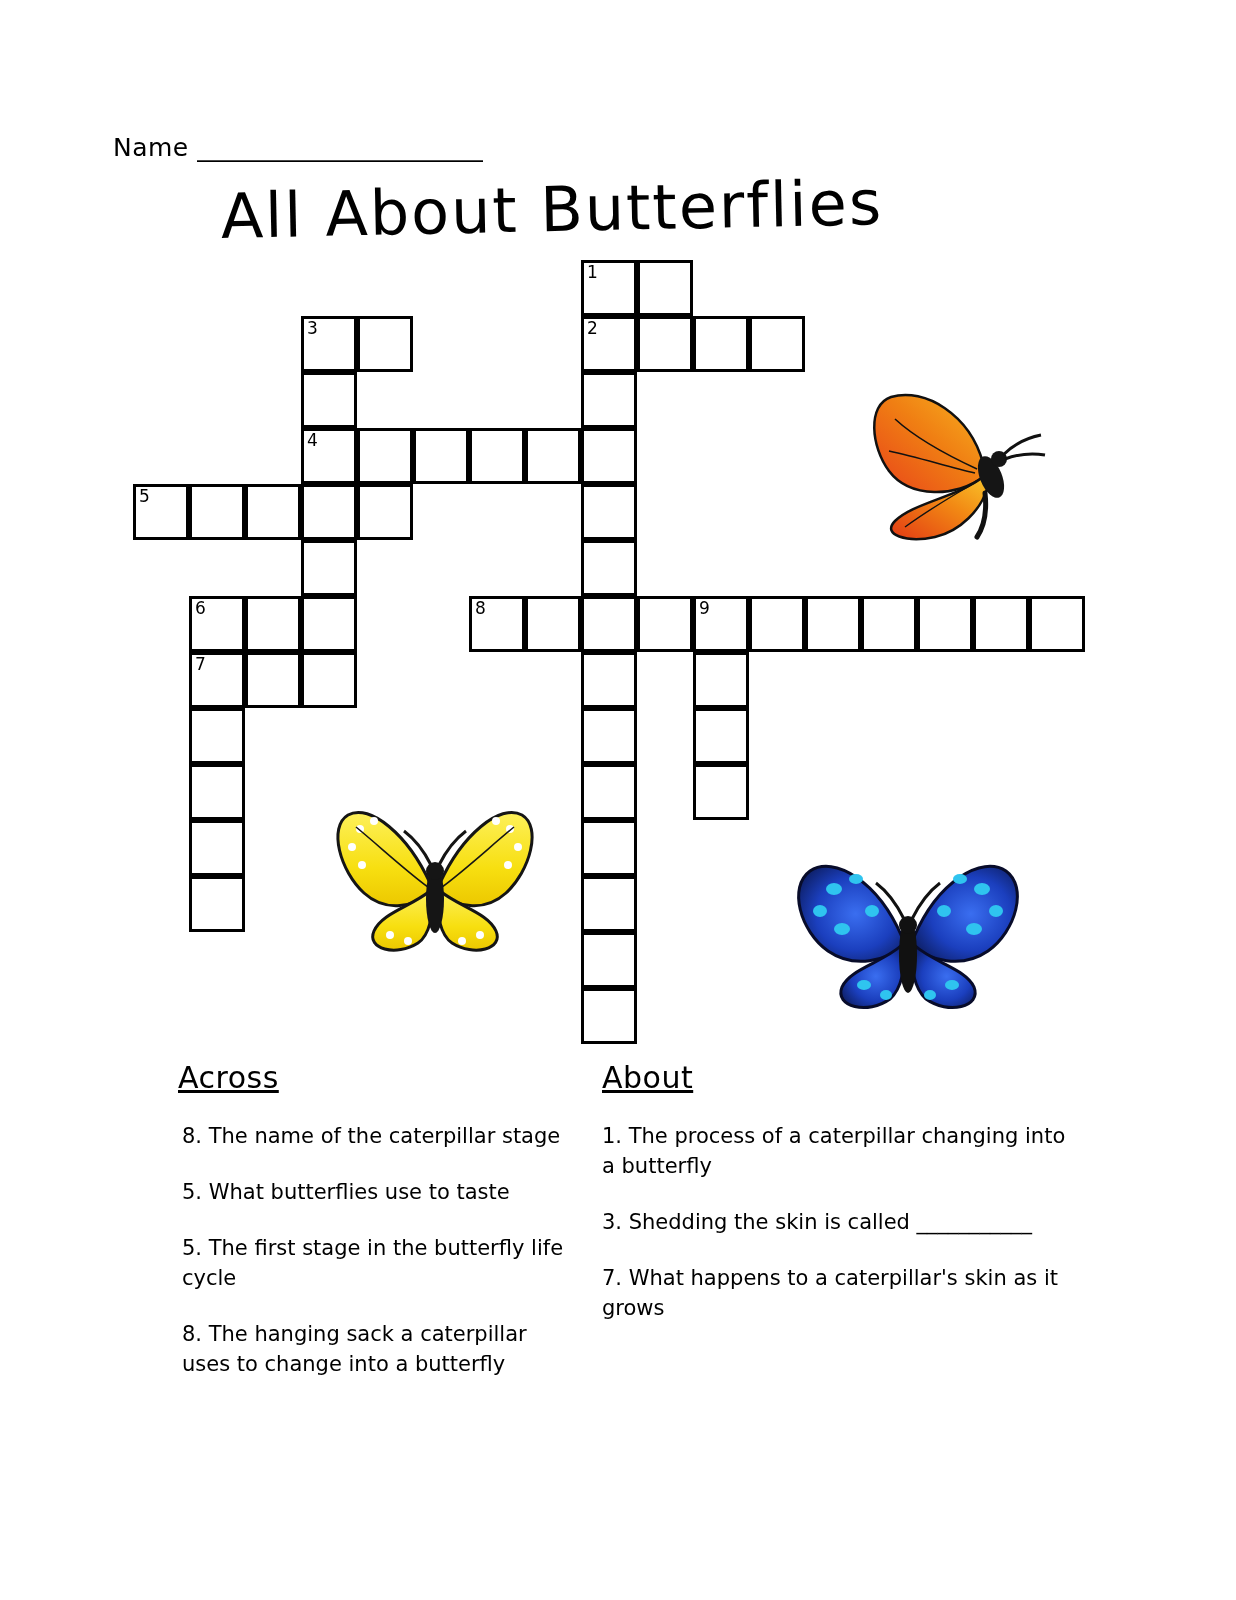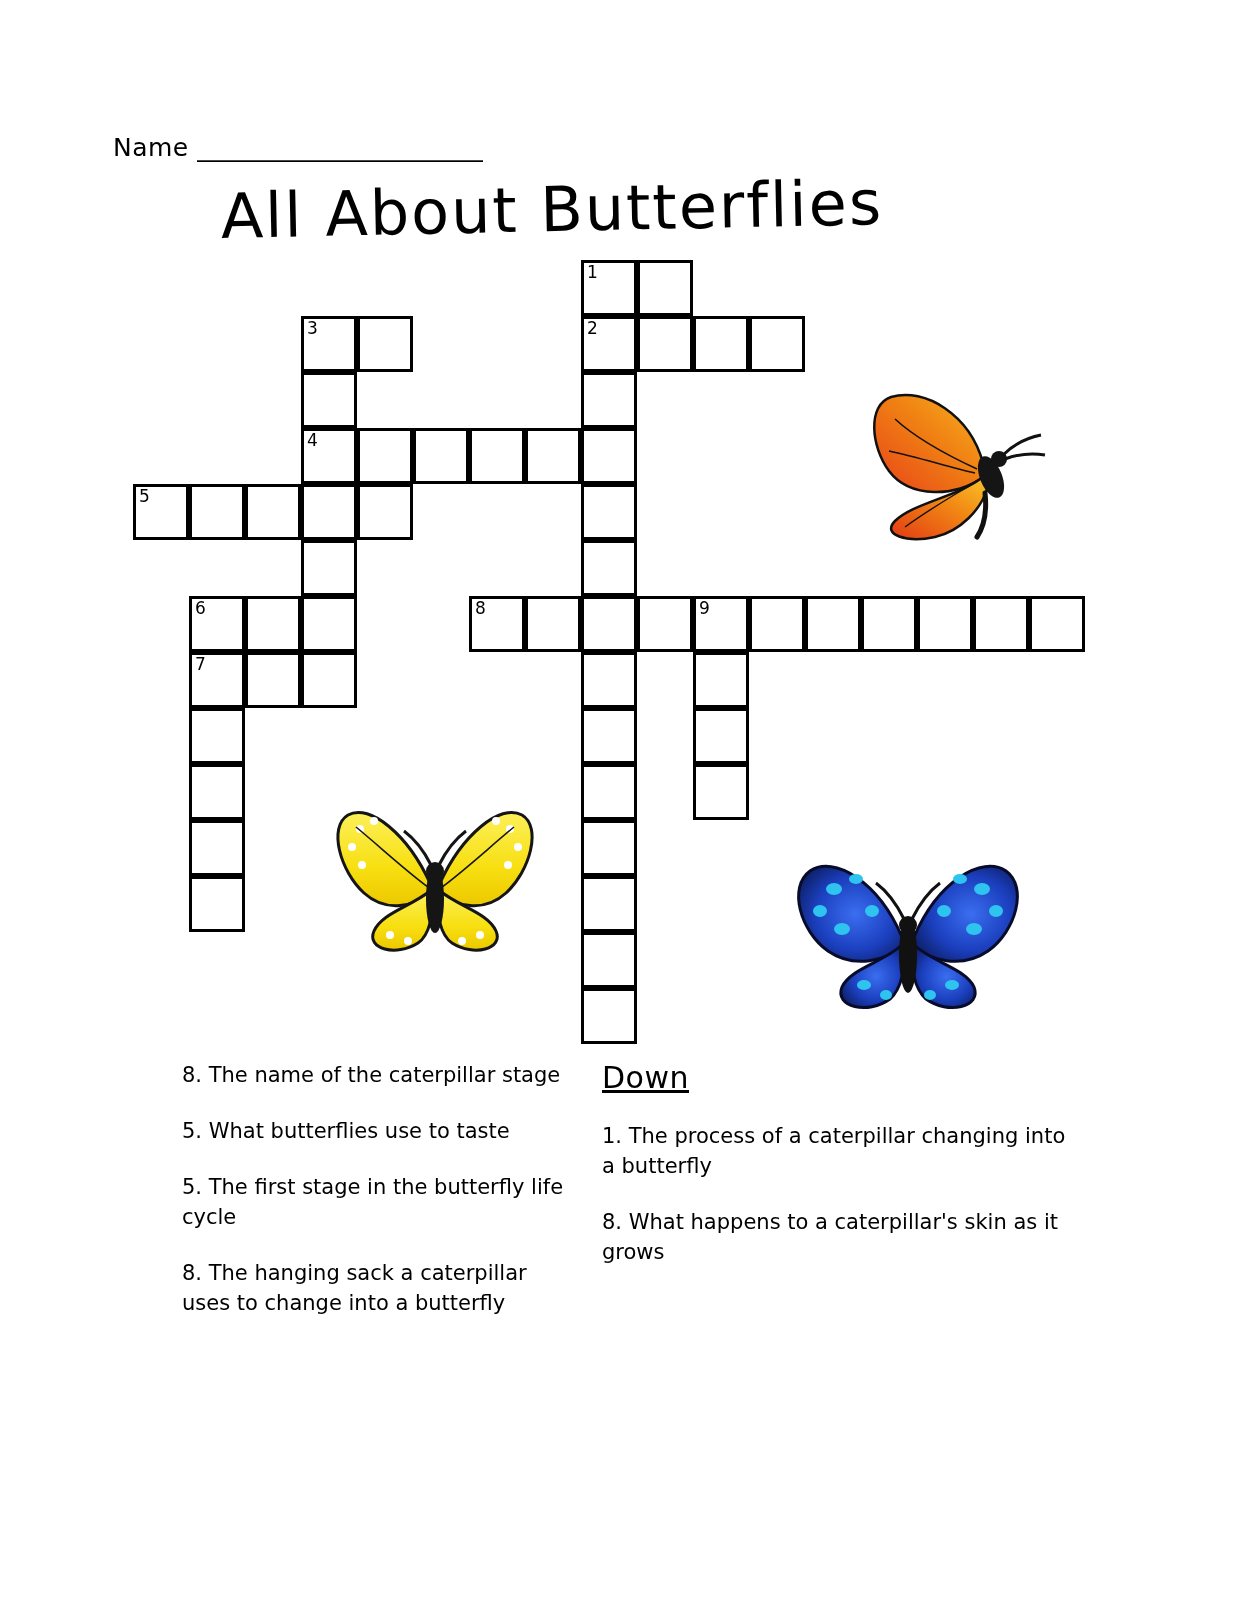--- a/index.html
+++ b/index.html
@@ -289,25 +289,27 @@
       <ellipse cx="140" cy="150" rx="6" ry="5" fill="#2fc4ef"></ellipse>
 
       <ellipse cx="118" cy="110" rx="9" ry="38" fill="#111"></ellipse>
       <circle cx="118" cy="80" r="9" fill="#111"></circle>
       <path d="M114 74 C104 54 94 44 86 38" stroke="#111" stroke-width="3" fill="none"></path>
       <path d="M122 74 C132 54 142 44 150 38" stroke="#111" stroke-width="3" fill="none"></path>
     </svg>
   </div>
 
   <div class="clue-col col-across">
+    <div class="clue-heading">Across</div>
     <p class="clue">8. The name of the caterpillar stage</p>
     <p class="clue">5. What butterflies use to taste</p>
     <p class="clue">5. The first stage in the butterfly life cycle</p>
     <p class="clue">8. The hanging sack a caterpillar uses to change into a butterfly</p>
   </div>
 
   <div class="clue-col col-down">
-    <div class="clue-heading">Down</div>
+    <div class="clue-heading">About</div>
     <p class="clue">1. The process of a caterpillar changing into a butterfly</p>
-    <p class="clue">8. What happens to a caterpillar's skin as it grows</p>
+    <p class="clue">3. Shedding the skin is called ___________</p>
+    <p class="clue">7. What happens to a caterpillar's skin as it grows</p>
   </div>
 
 </div>
 
 </body></html>

